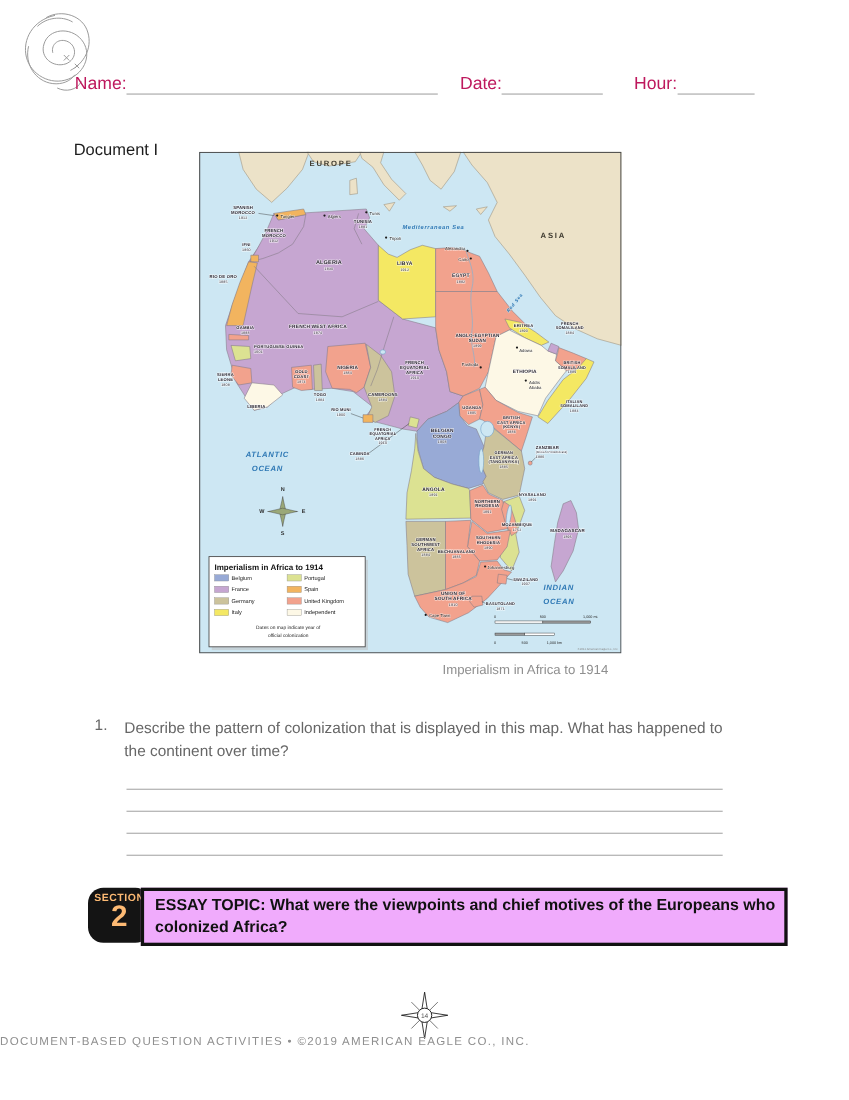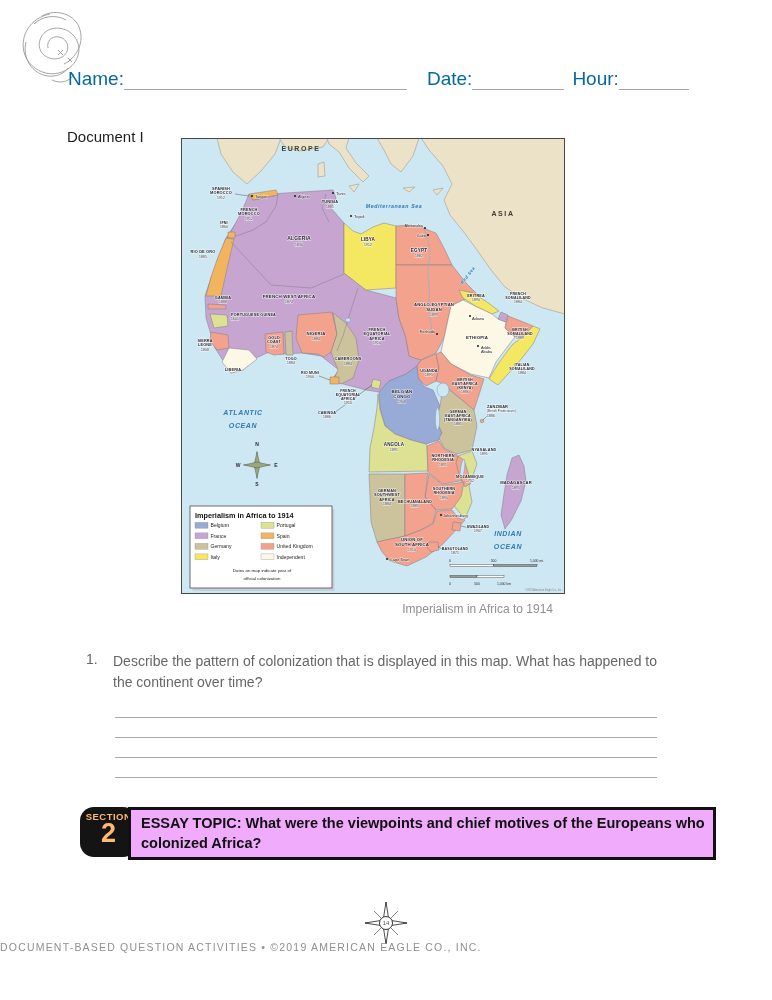--- a/index.html
+++ b/index.html
@@ -2,21 +2,21 @@
 <html><head>
 <meta charset="utf-8">
 <style>
   html,body{margin:0;padding:0;background:#fff;}
   body{width:772px;height:1000px;position:relative;overflow:hidden;
        font-family:"Liberation Sans",sans-serif;}
   .abs{position:absolute;}
   
   #logo{left:12px;top:6px;}
   #header-row{left:68px;top:68px;width:592px;display:flex;align-items:flex-end;
-              color:#0369a1;font-size:19px;}
+              color:#be185d;font-size:16px;}
   .hfield{display:flex;align-items:flex-end;}
   .hline{display:inline-block;border-bottom:1px solid #a5a5a5;height:16px;}
   #doc-heading{left:67px;top:104px;font-size:15px;font-weight:normal;color:#1c1c1c;margin-top:24px;}
   
   #map-wrap{left:181px;top:138px;width:384px;height:456px;}
   svg{font-family:"Liberation Sans",sans-serif;}
   .land{fill:#ece2c8;stroke:#9a8f7a;stroke-width:.5;}
   .rg{stroke:#837a86;stroke-width:.5;stroke-linejoin:round;}
   .lake{fill:#cde7f3;stroke:#6d9cc4;stroke-width:.5;}
   .riv{fill:none;stroke:#7fb3d6;stroke-width:.6;}
@@ -71,21 +71,21 @@
 
 <div id="header-row" class="abs">
   <div class="hfield">
     <span>Name:</span>
     <span class="hline" style="width:283px"></span>
   </div>
   <div class="hfield" style="margin-left:20px">
     <span>Date:</span>
     <span class="hline" style="width:92px"></span>
   </div>
-  <div class="hfield" style="margin-left:8px">
+  <div class="hfield" style="margin-left:28px">
     <span>Hour:</span>
     <span class="hline" style="width:70px"></span>
   </div>
 </div>
 
 <div id="doc-heading" class="abs">Document I</div>
 
 <div id="map-wrap" class="abs">
 <svg id="africa-svg" width="384" height="456" viewBox="0 0 384 456">
   <rect x="0" y="0" width="384" height="456" fill="#cde7f3"></rect>

